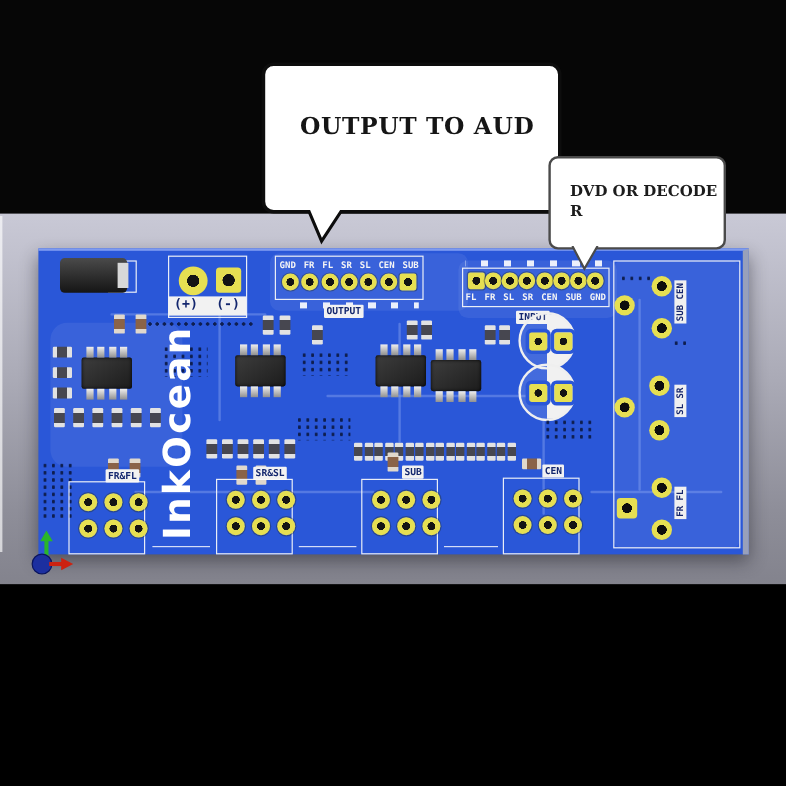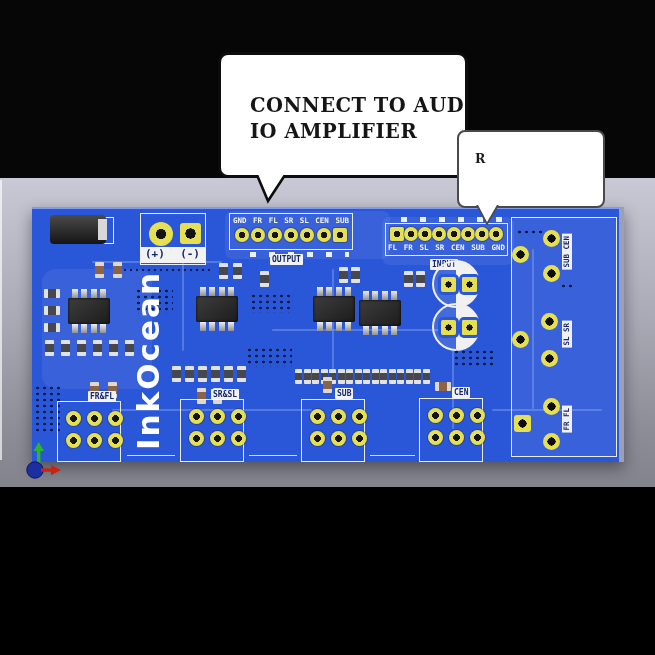--- a/index.html
+++ b/index.html
@@ -357,30 +357,30 @@
 <svg class="abs" style="left:18px;top:442px;" width="48" height="44">
   <rect x="19" y="7" width="3.4" height="16" fill="#2ab52a"></rect>
   <polygon points="20.7,0 15.5,9 26,9" fill="#2ab52a"></polygon>
   <circle cx="17" cy="28" r="8.2" fill="#1c2fa0" stroke="#0a1560" stroke-width="1"></circle>
   <rect x="23" y="26.3" width="11" height="3.4" fill="#cc2211"></rect>
   <polygon points="43,28 33,22.8 33,33.2" fill="#cc2211"></polygon>
 </svg>
 
 <div class="abs callout c1">
   <div class="txt">
-    <div>CONNECT TO AUD</div>
-    <div>IO AMPLIFIER</div>
+    <div>OUTPUT TO AUD</div>
   </div>
 </div>
 <svg class="abs" style="left:250px;top:175px;" width="44" height="30">
   <polygon points="7,0 18,26 35,0" fill="#ffffff"></polygon>
   <path d="M7,0 L18,26 L35,0" fill="none" stroke="#0d0d0d" stroke-width="2.6"></path>
 </svg>
 
 <div class="abs callout c2">
   <div class="txt">
+    <div>DVD OR DECODE</div>
     <div>R</div>
   </div>
 </div>
 <svg class="abs" style="left:472px;top:205px;" width="34" height="24">
   <polygon points="5,0 15,19 26,0" fill="#ffffff"></polygon>
   <path d="M5,0 L15,19 L26,0" fill="none" stroke="#4a4a4a" stroke-width="1.8"></path>
 </svg>
 
 </body></html>

